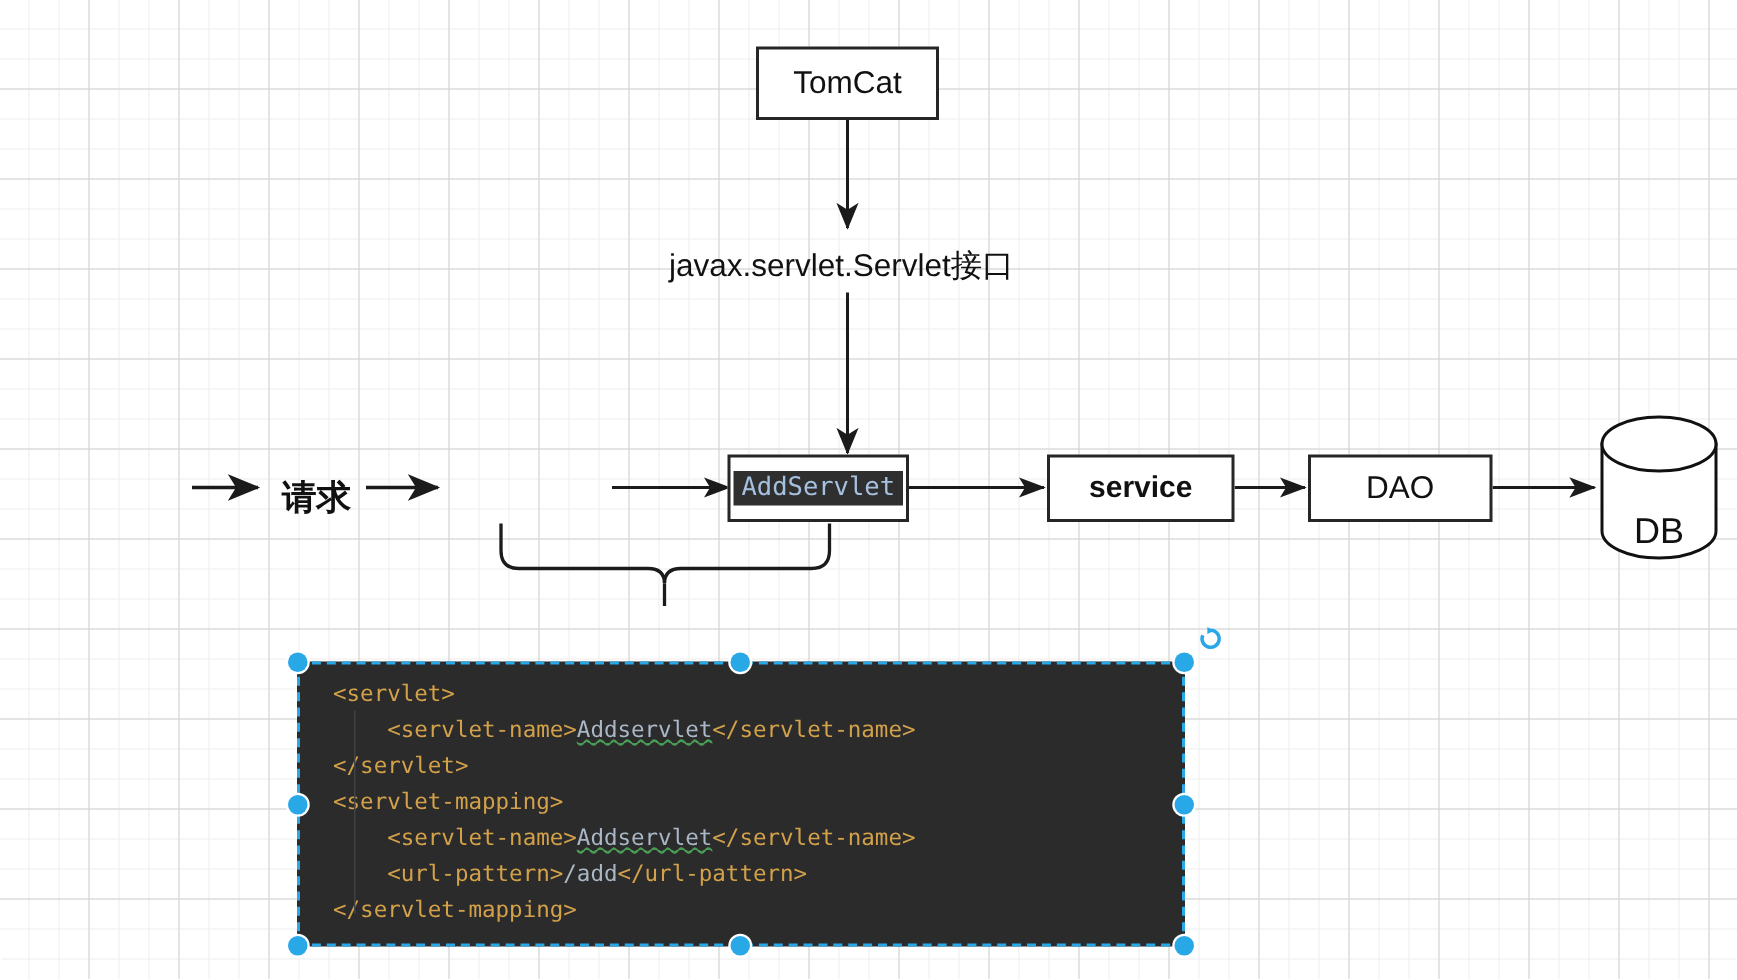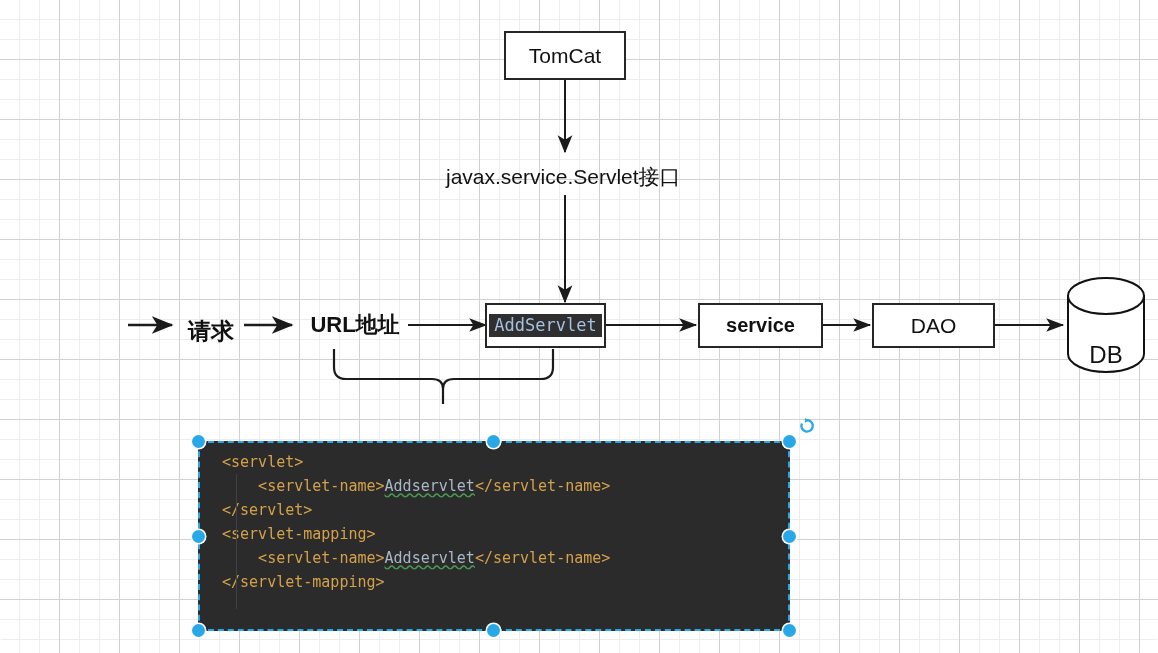--- a/index.html
+++ b/index.html
@@ -165,31 +165,28 @@
       <path d="M1068,296 L1068,354 A38,18 0 0 0 1144,354 L1144,296 Z" fill="#ffffff" stroke="#111111" stroke-width="2"></path>
       <ellipse cx="1106" cy="296" rx="38" ry="18" fill="#ffffff" stroke="#111111" stroke-width="2"></ellipse>
     </g>
   </svg>
 
   <div class="node rect" id="tomcat-node" style="left:504px; top:31px; width:122px; height:49px; font-size:21px;">
     <span>TomCat</span>
   </div>
 
   <div class="label-free" id="servlet-interface-label" style="left:446px; top:163px; font-size:21px;">
-    <span>javax.service.Servlet接口</span>
+    <span>javax.servlet.Servlet接口</span>
   </div>
 
 
   <div class="node plain bold-cn" id="request-node" style="left:176px; top:313px; width:70px; height:36px; font-size:23px;">
     <span>请求</span>
   </div>
 
-  <div class="node plain bold-cn" id="url-node" style="left:300px; top:307px; width:110px; height:36px; font-size:22px;">
-    <span>URL地址</span>
-  </div>
 
   <div class="node" id="addservlet-node" style="left:485px; top:303px; width:121px; height:45px;">
     <span class="code-chip">AddServlet</span>
   </div>
 
   <div class="node rect" id="dao-node" style="left:872px; top:303px; width:123px; height:45px; font-size:21px;">
     <span>DAO</span>
   </div>
 
   <div class="node rect" id="service-node" style="left:698px; top:303px; width:125px; height:45px; font-size:20px; font-weight:bold;">
@@ -201,20 +198,21 @@
   </div>
 
 
   <div id="code-block">
     <div class="indent-guide"></div>
     <div class="code-line"><span class="tag">&lt;servlet&gt;</span></div>
     <div class="code-line"><span class="tag">    &lt;servlet-name&gt;</span><span class="warn">Addservlet</span><span class="tag">&lt;/servlet-name&gt;</span></div>
     <div class="code-line"><span class="tag">&lt;/servlet&gt;</span></div>
     <div class="code-line"><span class="tag">&lt;servlet-mapping&gt;</span></div>
     <div class="code-line"><span class="tag">    &lt;servlet-name&gt;</span><span class="warn">Addservlet</span><span class="tag">&lt;/servlet-name&gt;</span></div>
+    <div class="code-line"><span class="tag">    &lt;url-pattern&gt;</span><span class="txt">/add</span><span class="tag">&lt;/url-pattern&gt;</span></div>
     <div class="code-line"><span class="tag">&lt;/servlet-mapping&gt;</span></div>
   </div>
 
   <div class="handle" style="left:192px; top:435px;"></div>
   <div class="handle" style="left:487px; top:435px;"></div>
   <div class="handle" style="left:783px; top:435px;"></div>
   <div class="handle" style="left:192px; top:530px;"></div>
   <div class="handle" style="left:783px; top:530px;"></div>
   <div class="handle" style="left:192px; top:624px;"></div>
   <div class="handle" style="left:487px; top:624px;"></div>

